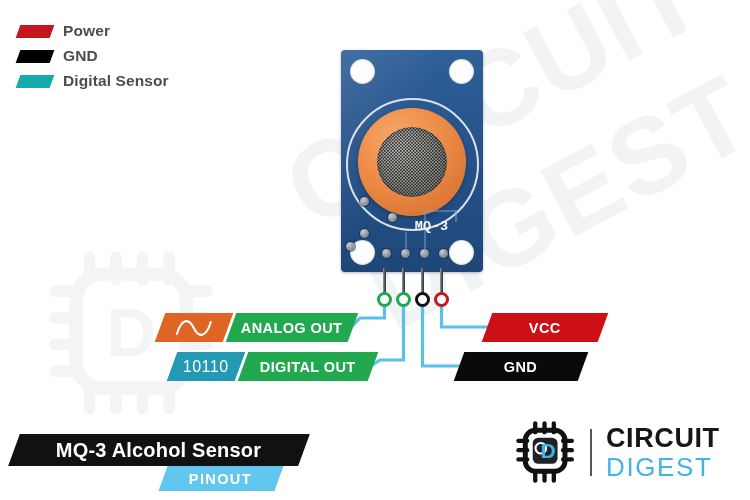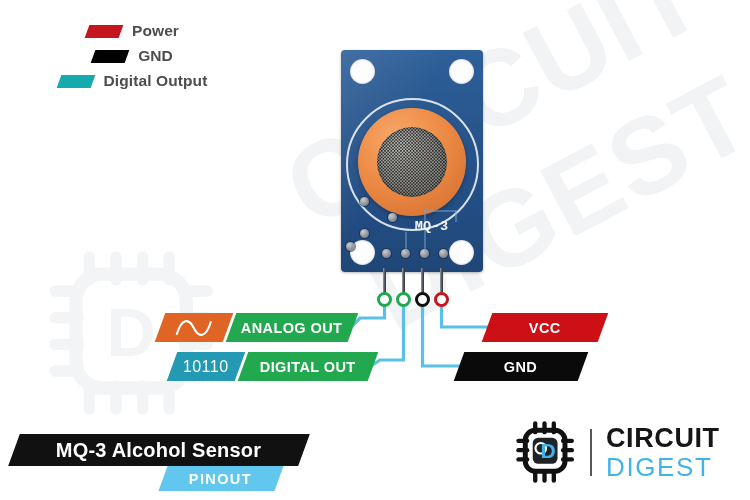--- a/index.html
+++ b/index.html
@@ -57,21 +57,20 @@
     position: absolute;
     left: 18px;
     top: 20px;
     width: 230px;
   }
   .legend-row {
     display: flex;
     align-items: center;
     height: 22px;
     margin-bottom: 3px;
-    justify-content: center;
   }
   .legend-swatch {
     width: 34px;
     height: 13px;
     margin-right: 11px;
     flex: none;
     transform: skewX(-20deg);
   }
   .legend-label {
     font-size: 15.5px;
@@ -344,21 +343,21 @@
   <div class="legend-row">
     <span class="legend-swatch" style="background:#c4161c"></span>
     <span class="legend-label">Power</span>
   </div>
   <div class="legend-row">
     <span class="legend-swatch" style="background:#000000"></span>
     <span class="legend-label">GND</span>
   </div>
   <div class="legend-row">
     <span class="legend-swatch" style="background:#16a9ae"></span>
-    <span class="legend-label">Digital Output</span>
+    <span class="legend-label">Digital Sensor</span>
   </div>
 </div>
 
 <div id="pcb">
   <div class="pcb-hole" id="pcb-hole-tl"></div>
   <div class="pcb-hole" id="pcb-hole-tr"></div>
   <div class="pcb-hole" id="pcb-hole-bl"></div>
   <div class="pcb-hole" id="pcb-hole-br"></div>
 
   <div id="pcb-ring"></div>

